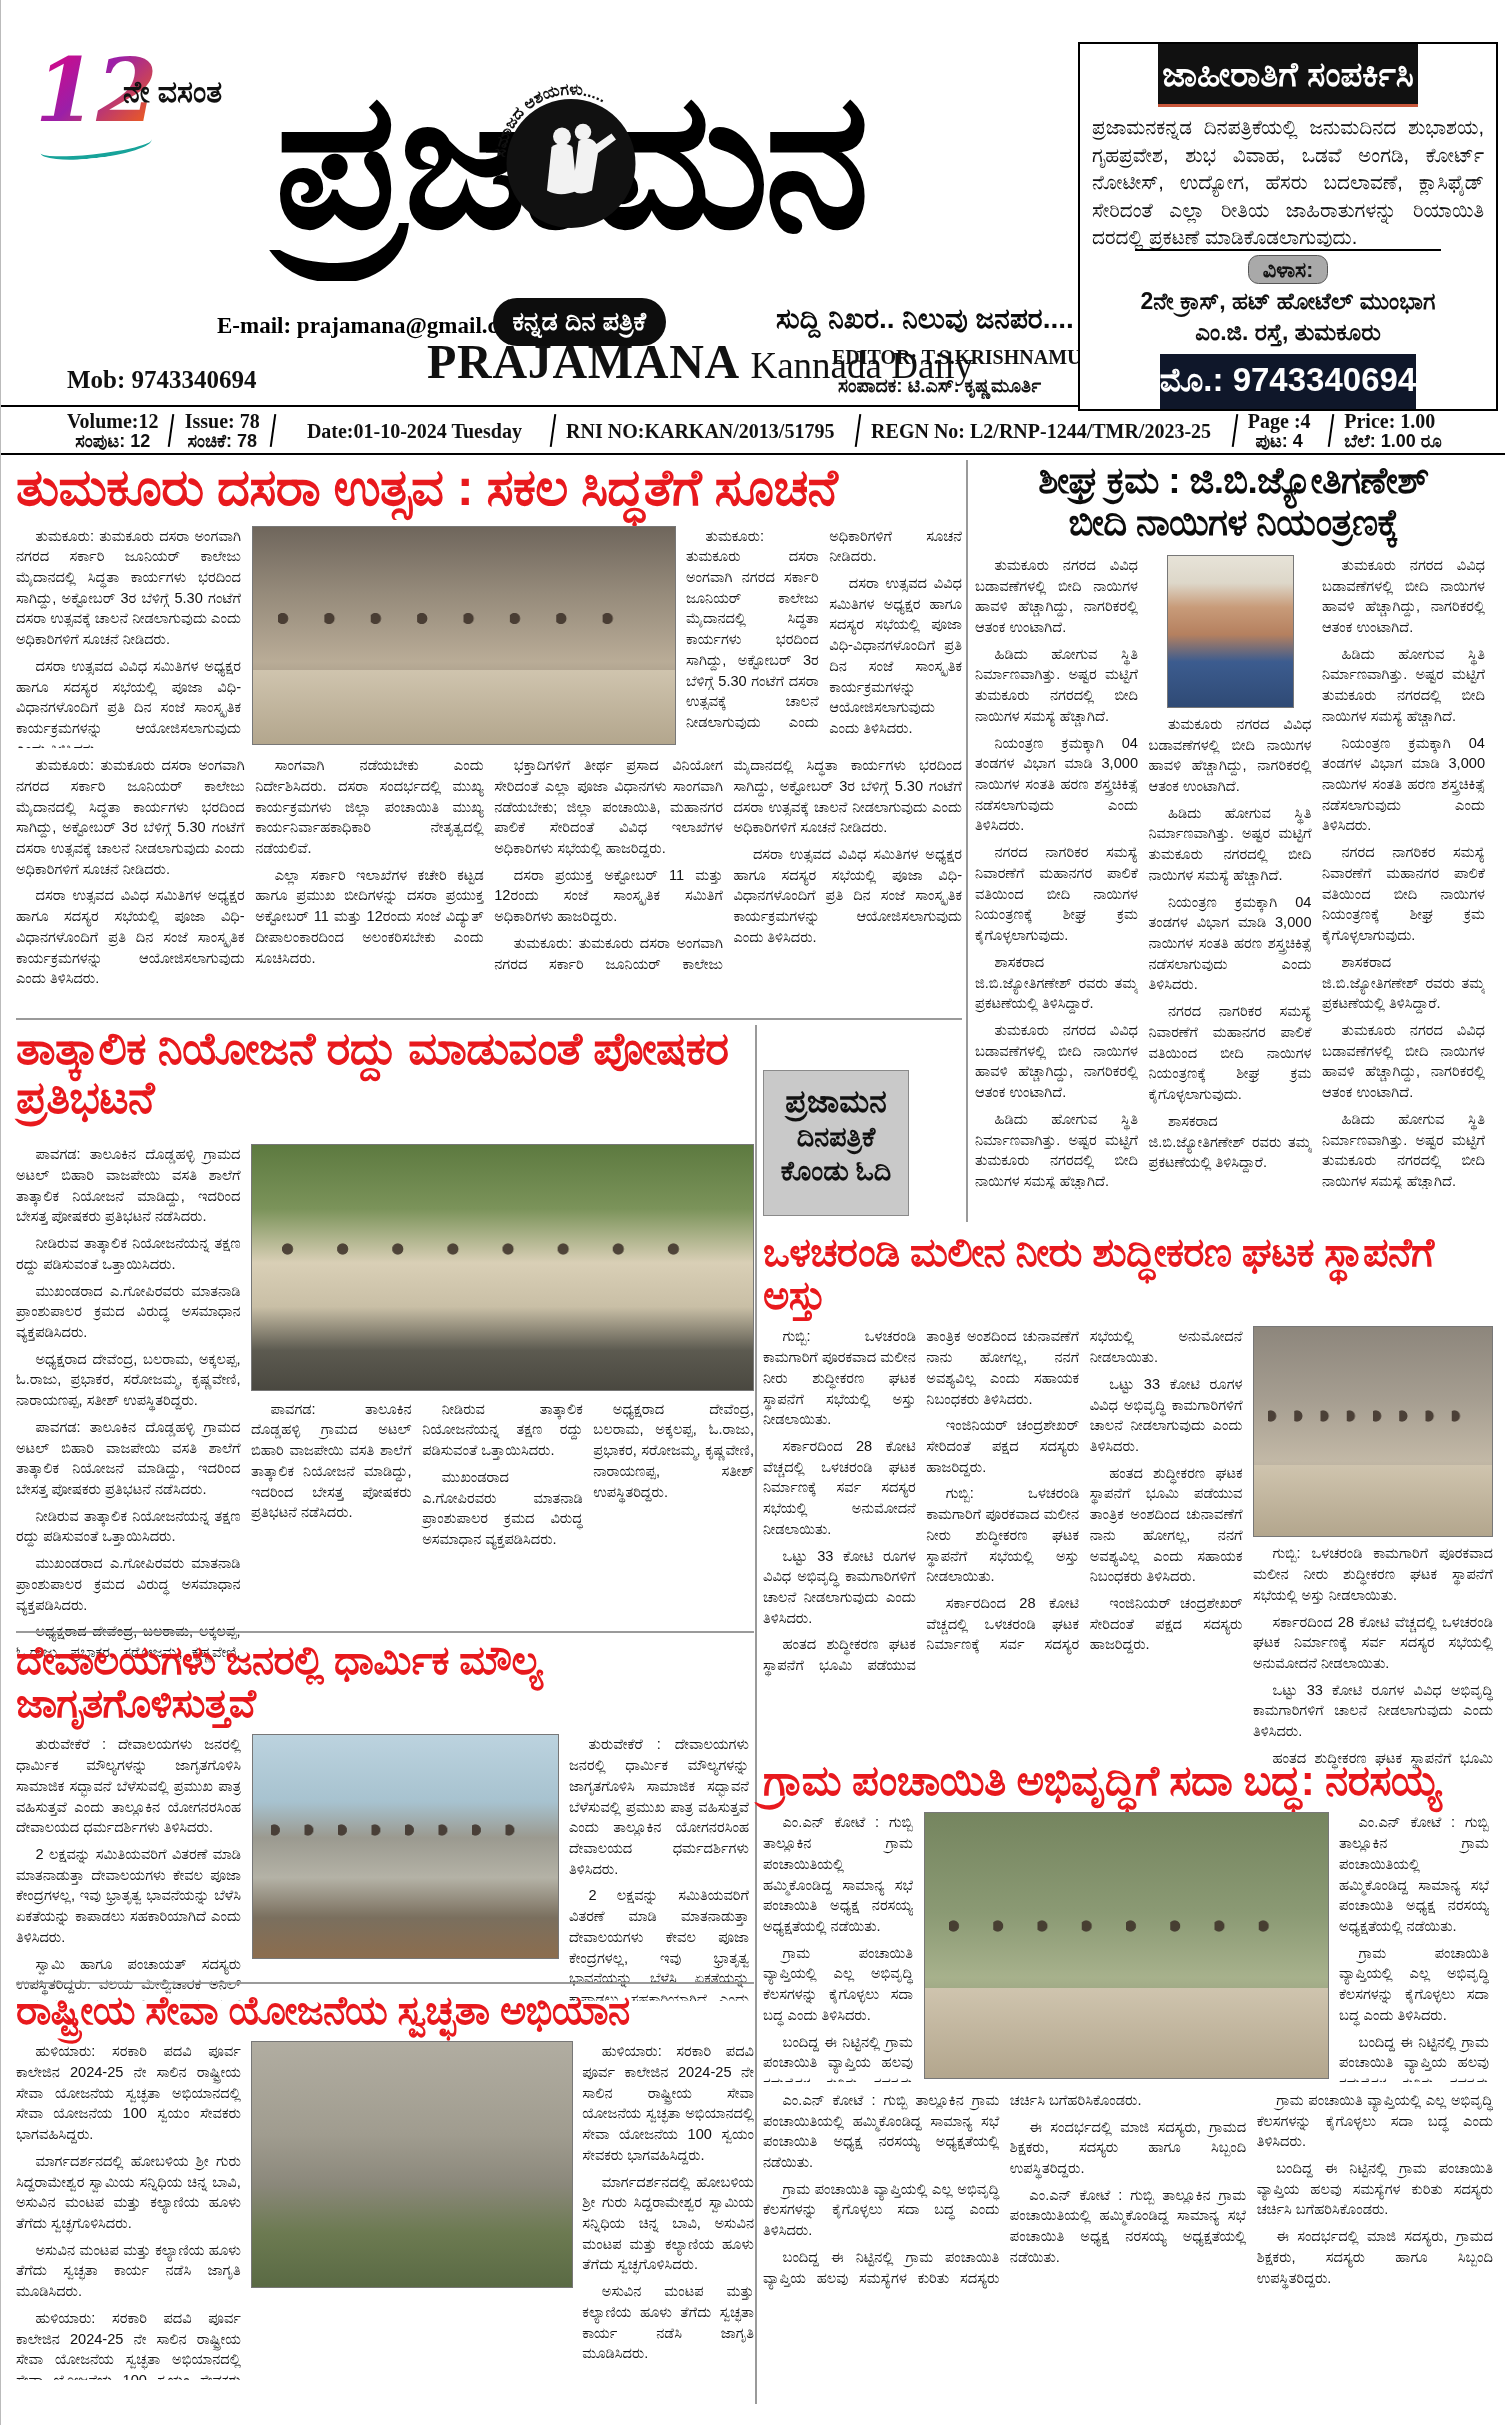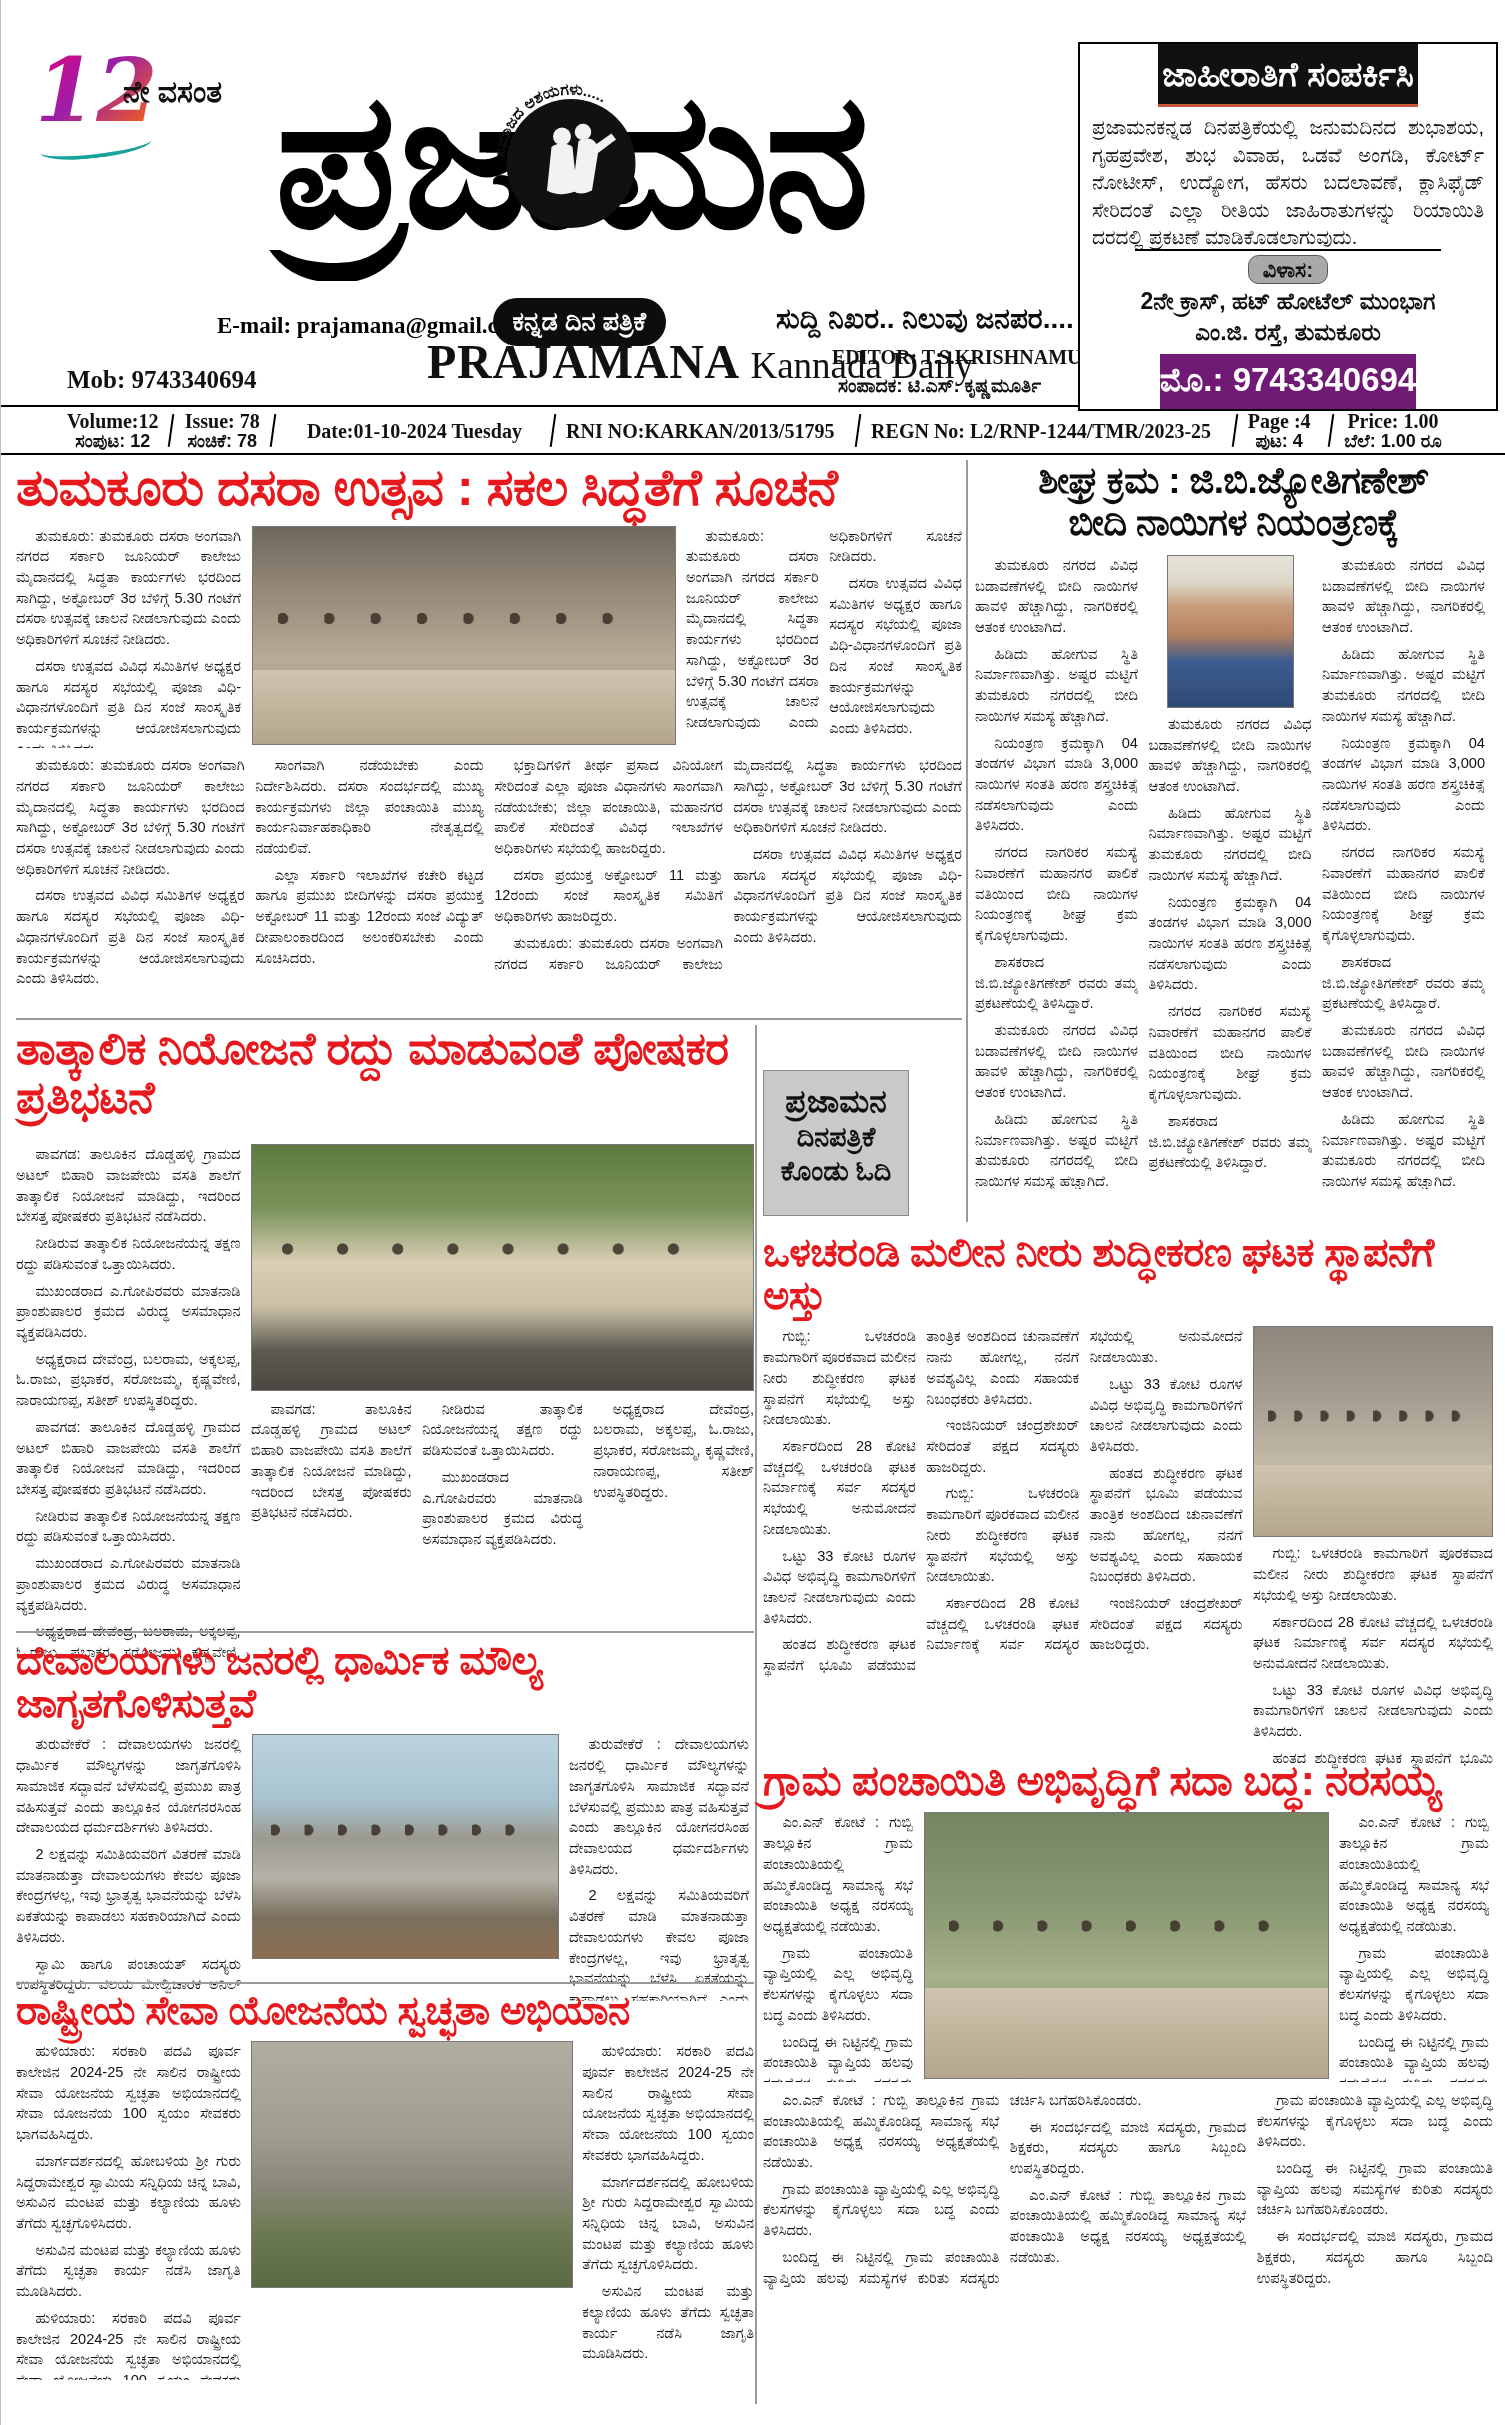--- a/index.html
+++ b/index.html
@@ -42,25 +42,25 @@
   
   .adbox{position:absolute;left:1077px;top:42px;width:420px;height:369px;border:2.2px solid #000;
     background:#fff;box-sizing:border-box;display:flex;flex-direction:column;align-items:center;}
   .adbox .hd{background:#111;color:#fff;font-size:34px;font-weight:bold;text-align:center;
     padding:10.5px 4.5px 9px;border-bottom:3.7px solid #c9573b;}
   .adbox .bd{font-size:20px;line-height:1.38;text-align:justify;padding:7.5px 12px 6px;flex:1;overflow:hidden;}
   .adbox .addr{border-top:2.2px solid #000;text-align:center;padding:4.5px 6px 7.5px;}
   .addr .pill{display:inline-block;background:#a9a9a9;border:1.5px solid #555;border-radius:10.5px;
     padding:1.5px 13.5px;font-size:21px;font-weight:bold;}
   .addr .l1,.addr .l2{font-size:23px;font-weight:bold;margin-top:4px;}
-  .adbox .phone{background:#701a75;color:#fff;font-size:33px;font-weight:bold;text-align:center;padding:7.5px 0 9px;}
+  .adbox .phone{background:#0f172a;color:#fff;font-size:33px;font-weight:bold;text-align:center;padding:7.5px 0 9px;}
   
   .rule{position:absolute;background:#000;}
   .infobar{position:absolute;left:0;top:409px;width:1505px;height:43px;display:flex;align-items:center;}
-  .info-item{display:flex;flex-direction:column;justify-content:center;line-height:1.1;align-items:center;}
+  .info-item{display:flex;flex-direction:column;justify-content:center;line-height:1.1;}
   .info-en{font-family:"Liberation Serif",serif;font-weight:bold;font-size:20px;}
   .info-kn{font-size:18px;font-weight:bold;text-align:center;}
   .info-sep{width:2.2px;height:33px;background:#000;margin:0 12px;transform:rotate(8deg);}
   
   .headline{color:#e8191d;font-weight:900;line-height:1.08;letter-spacing:-0.7px;}
   .article{position:absolute;box-sizing:border-box;}
   .bodytext{font-size:14.6px;line-height:1.42;text-align:justify;overflow:hidden;}
   .bodytext p{margin:0 0 6px 0;text-indent:19.5px;}
   .cols2{column-count:2;column-gap:10.5px;}
   .cols3{column-count:3;column-gap:10.5px;}

